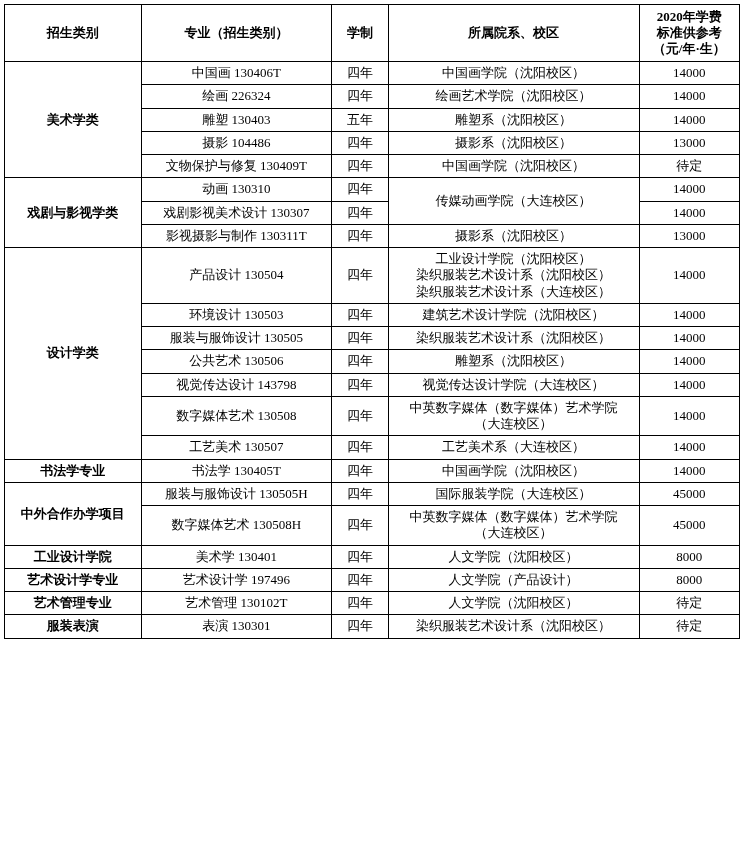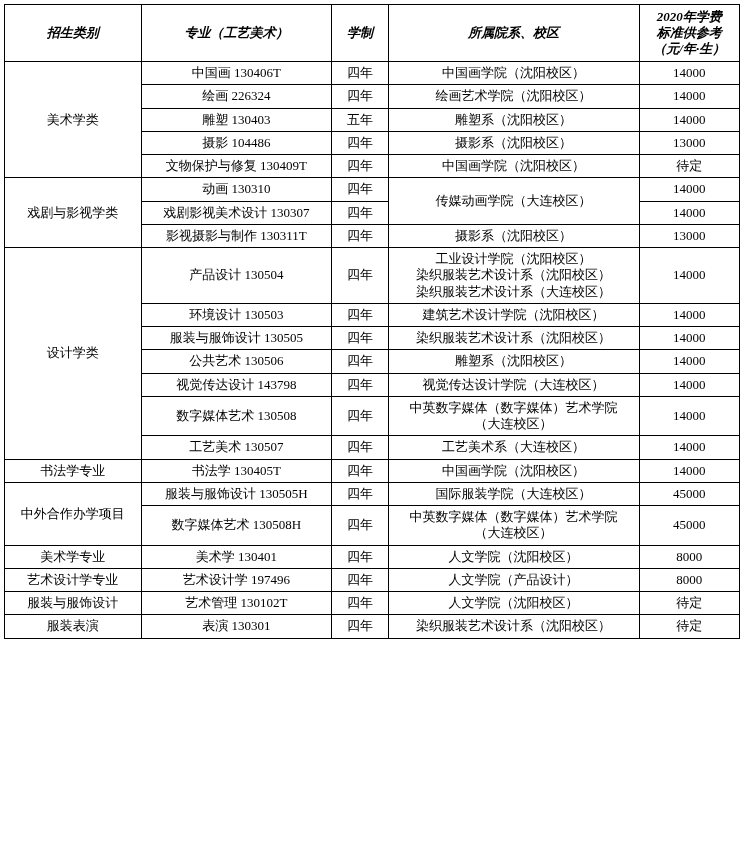--- a/index.html
+++ b/index.html
@@ -30,29 +30,28 @@
   .col-category { width: 136px; }
   .col-major    { width: 190px; }
   .col-years    { width: 56px;  }
   .col-dept     { width: 250px; }
   .col-fee      { width: 100px; }
 
   thead td {
     font-weight: bold;
     font-size: 14px;
     height: 50px;
-    font-style: italic;
   }
   thead td.fee-head {
     font-size: 11.5px;
     font-weight: bold;
     line-height: 1.4;
   }
   td.category {
-    font-weight: normal;
+    font-weight: bold;
     font-size: 14px;
   }
   td.major {
     text-align: left;
     padding-left: 12px;
     font-size: 13px;
   }
   td.dept {
     font-size: 13px;
     margin-left: 21px;
@@ -72,21 +71,21 @@
   <colgroup>
     <col class="col-category">
     <col class="col-major">
     <col class="col-years">
     <col class="col-dept">
     <col class="col-fee">
   </colgroup>
   <thead>
     <tr>
       <td>招生类别</td>
-      <td>专业（工艺美术）</td>
+      <td>专业（招生类别）</td>
       <td>学制</td>
       <td>所属院系、校区</td>
       <td class="fee-head multi-line">2020年学费
 标准供参考
 （元/年·生）</td>
     </tr>
   </thead>
   <tbody id="table-body">
       <tr>
         <td class="category" rowspan="5">美术学类</td>
@@ -198,35 +197,35 @@
         <td class="fee">45000</td>
       </tr>
       <tr>
         <td class="major">数字媒体艺术  130508H</td>
         <td class="years">四年</td>
         <td class="dept multi-line">中英数字媒体（数字媒体）艺术学院
 （大连校区）</td>
         <td class="fee">45000</td>
       </tr>
       <tr>
-        <td class="category" rowspan="1">美术学专业</td>
+        <td class="category" rowspan="1">工业设计学院</td>
         <td class="major">美术学 130401</td>
         <td class="years">四年</td>
         <td class="dept multi-line">人文学院（沈阳校区）</td>
         <td class="fee">8000</td>
       </tr>
       <tr>
         <td class="category" rowspan="1">艺术设计学专业</td>
         <td class="major">艺术设计学 197496</td>
         <td class="years">四年</td>
         <td class="dept multi-line">人文学院（产品设计）</td>
         <td class="fee">8000</td>
       </tr>
       <tr>
-        <td class="category" rowspan="1">服装与服饰设计</td>
+        <td class="category" rowspan="1">艺术管理专业</td>
         <td class="major">艺术管理 130102T</td>
         <td class="years">四年</td>
         <td class="dept multi-line">人文学院（沈阳校区）</td>
         <td class="fee">待定</td>
       </tr>
       <tr>
         <td class="category" rowspan="1">服装表演</td>
         <td class="major">表演 130301</td>
         <td class="years">四年</td>
         <td class="dept multi-line">染织服装艺术设计系（沈阳校区）</td>

